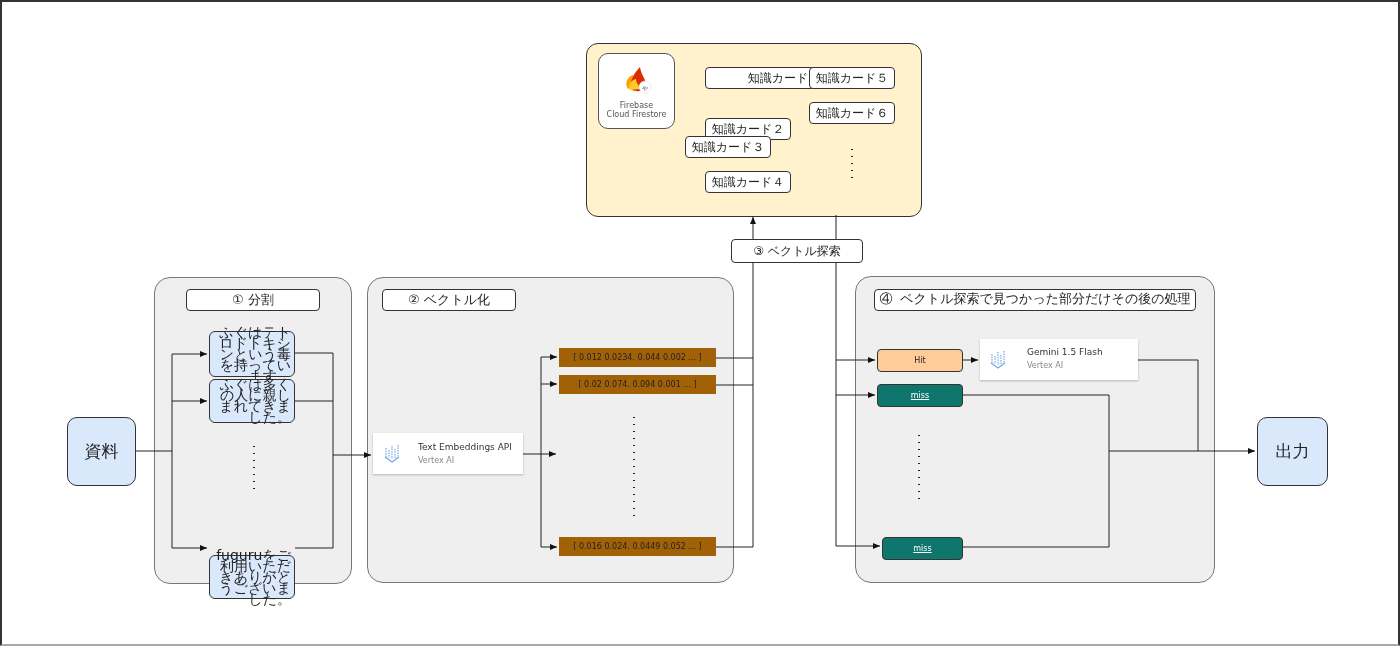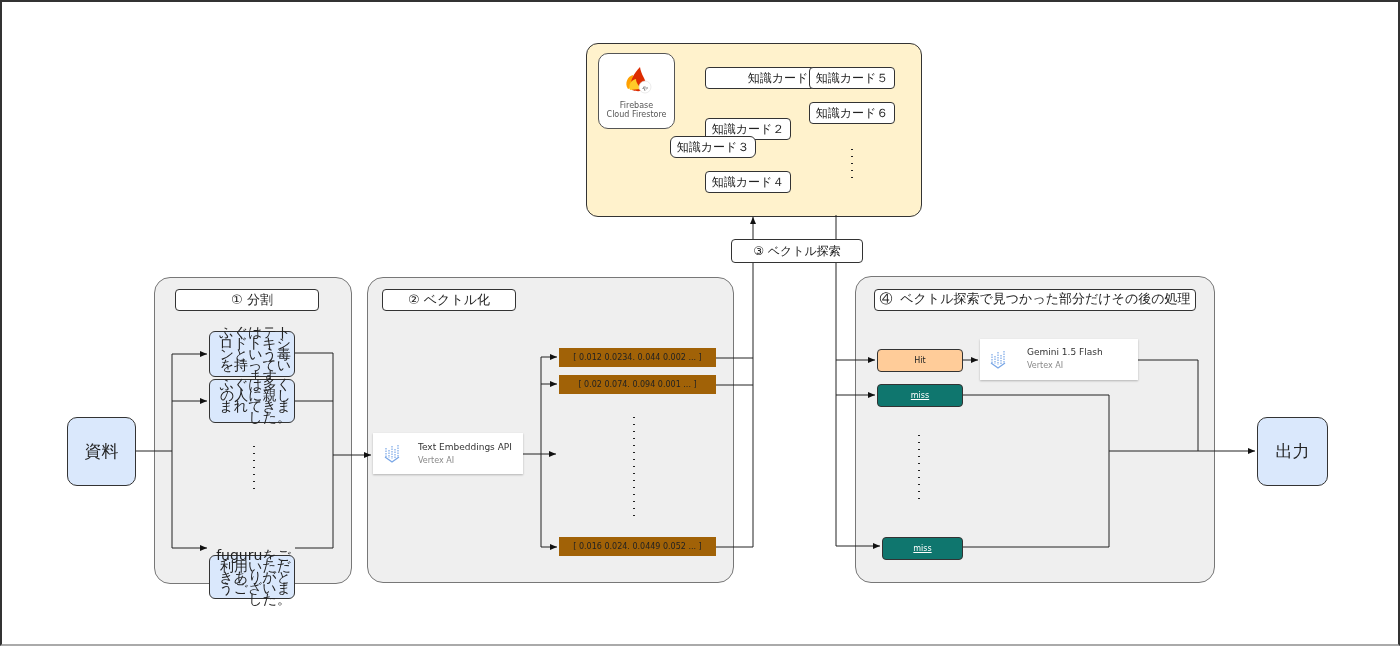--- a/index.html
+++ b/index.html
@@ -81,28 +81,28 @@
     <path d="M12 27 C8 20 14 10 20 4 C21 12 26 16 26 22 C26 27 20 30 12 27 Z" fill="#dd2c00"></path>
     <path d="M10 27 C8 22 11 17 16 16 C16 21 20 23 20 26 Z" fill="#ffca28"></path>
     <circle cx="25" cy="24" r="6" fill="#fff" stroke="#ddd" stroke-width="0.6"></circle>
     <text x="25" y="27" font-size="7" text-anchor="middle" fill="#333" font-family="DejaVu Sans, sans-serif">ゃ</text>
   </svg>
   <div class="lbl">Firebase</div>
   <div class="lbl">Cloud Firestore</div>
 </div>
 <div class="card" style="left:705px; top:67px;padding-left:36px;">知識カード１</div>
 <div class="card" style="left:705px; top:118px;">知識カード２</div>
-<div class="card" style="left:670px; top:136px;border-radius:6px;">知識カード３</div>
+<div class="card" style="left:685px; top:136px;">知識カード３</div>
 <div class="card" style="left:705px; top:171px;">知識カード４</div>
 <div class="card" style="left:809px; top:67px;">知識カード５</div>
 <div class="card" style="left:809px; top:102px;">知識カード６</div>
 <div class="dots" style="left:851px; top:146px; height:36px;"></div>
 
 <div class="panel" style="left:154px; top:277px; width:196px; height:305px;"></div>
-<div class="panel-title" style="left:175px; top:289px; width:132px;padding-left:10px;">① 分割</div>
+<div class="panel-title" style="left:186px; top:289px; width:132px;">① 分割</div>
 
 <div class="panel" style="left:367px; top:277px; width:365px; height:304px;"></div>
 <div class="panel-title" style="left:382px; top:289px; width:132px;">② ベクトル化</div>
 
 <div class="panel" style="left:855px; top:276px; width:358px; height:305px;"></div>
 <div class="panel-title" style="left:874px; top:289px; width:320px;font-family:Liberation Mono, monospace;">④ ベクトル探索で見つかった部分だけその後の処理</div>
 
 <div class="rounded-node" style="left:67px; top:417px; width:67px; height:67px; font-size:17px;">
   <span>資料</span>
 </div>

